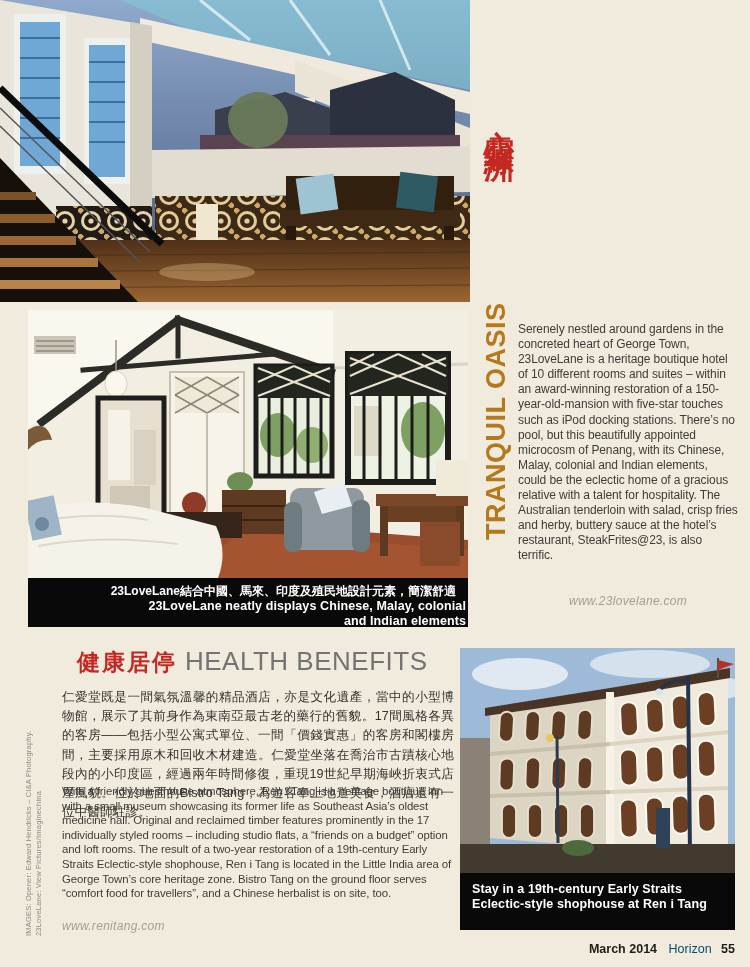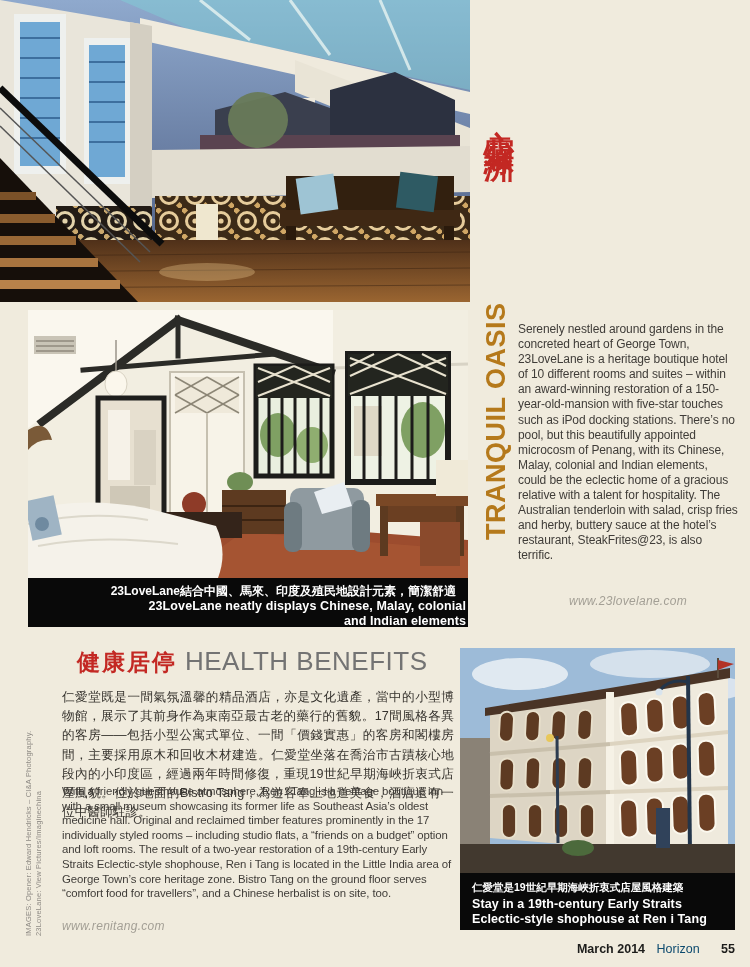--- a/index.html
+++ b/index.html
@@ -24,21 +24,21 @@
   .hb-zh{font-size:23px;font-weight:bold;color:#c32823;letter-spacing:2px;margin-left:15px;}
   .hb-en{font-size:26px;font-weight:normal;color:#737373;letter-spacing:.5px;margin-left:8px;}
   .hb-p-zh{position:absolute;left:62px;top:688px;width:392px;
       font-size:12.6px;line-height:19.2px;color:#35322d;text-align:justify;letter-spacing:.1px;}
   .hb-p-en{position:absolute;left:62px;top:784px;width:394px;
       font-size:11.4px;line-height:14.6px;color:#3f3c38;letter-spacing:-.1px;}
   .credits{position:absolute;left:24px;top:936px;width:206px;
       transform:rotate(-90deg);transform-origin:0 0;
       font-size:7.5px;line-height:10px;color:#8f8b85;letter-spacing:.2px;white-space:nowrap;}
   .footer{position:absolute;left:380px;top:942px;width:355px;text-align:right;font-size:12.5px;color:#1d1d1b;}
-  .footer .b{font-weight:bold;margin-left:12px;}
+  .footer .b{font-weight:bold;}
   .footer .mag{color:#0c4a6e;margin:0 6px 0 8px;}
 </style>
 </head>
 <body>
 
 <div class="page">
 
   <div class="photo" style="left:0;top:0;width:470px;height:302px;">
     <svg width="470" height="302" viewBox="0 0 470 302">
       <defs>
@@ -357,21 +357,20 @@
       <g>
         <line x1="97" y1="88" x2="98" y2="195" stroke="#2c3c50" stroke-width="3"></line>
         <circle cx="90" cy="90" r="4" fill="#e8c75a"></circle>
       </g>
 
       <rect x="0" y="196" width="275" height="29" fill="#42392f"></rect>
       <ellipse cx="118" cy="200" rx="16" ry="8" fill="#4c6a3c"></ellipse>
       <rect x="196" y="160" width="14" height="40" fill="#30425a"></rect>
     </svg>
     <div class="capbar" style="width:275px;height:57px;padding:7px 10px 0 12px;text-align:left;">
-      <div class="zh" style="font-size:10.5px;">仁愛堂是19世紀早期海峽折衷式店屋風格建築</div>
       <div class="en" style="width:240px;margin-top:2px;">Stay in a 19th-century Early Straits Eclectic-style shophouse at Ren i Tang</div>
     </div>
   </div>
 
   <div class="credits">
     <div>IMAGES: Opener: Edward Hendricks – CI&amp;A Photography.</div>
     <div>23LoveLane: View Pictures/Imaginechina</div>
   </div>
 
   <div class="footer">

